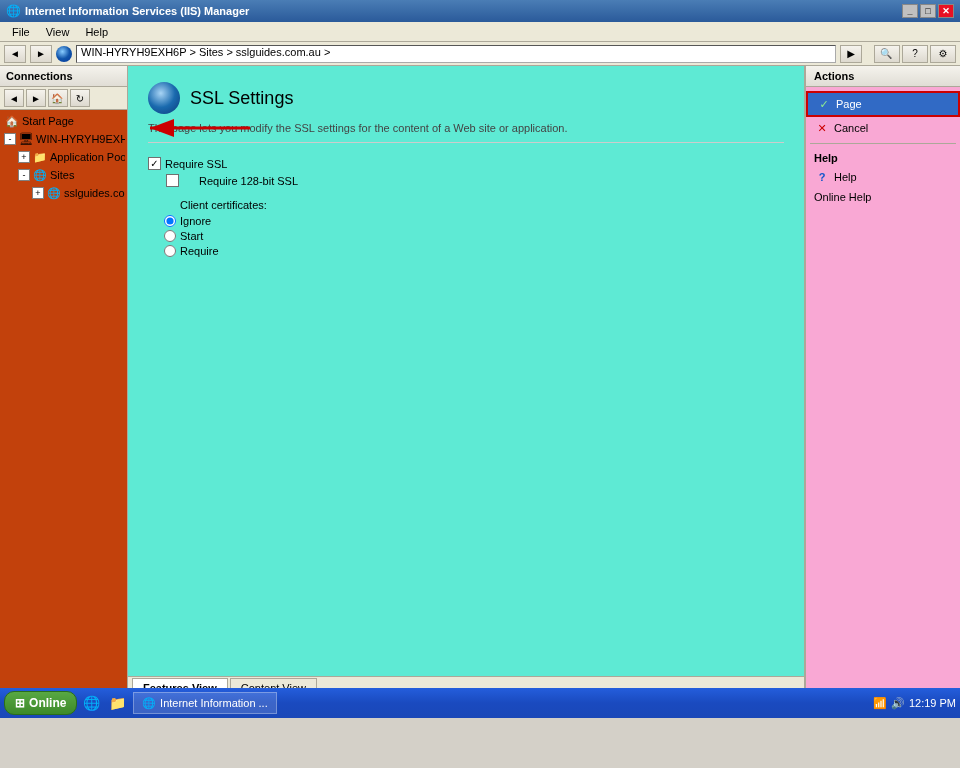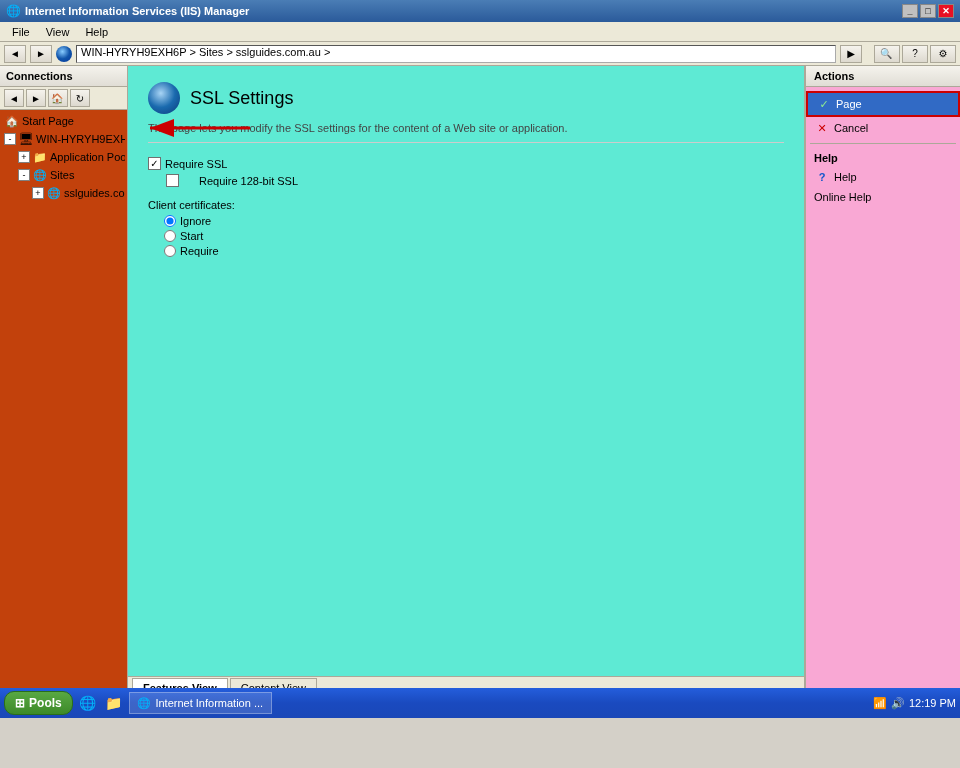--- a/index.html
+++ b/index.html
@@ -179,20 +179,21 @@
       display: flex;
       align-items: flex-end;
       gap: 20px;
       margin-left: 18px;
       margin-bottom: 12px;
     }
     .client-cert-label {
       font-size: 11px;
       color: #000;
       margin-bottom: 4px;
+      margin-left: 32px;
     }
     .radio-row {
       display: flex;
       align-items: center;
       gap: 4px;
       margin-left: 16px;
       margin-bottom: 3px;
     }
     .radio-row input[type="radio"] { width: 12px; height: 12px; }
     .checkbox-custom {
@@ -547,21 +548,21 @@
   <div id="status-bar">
     <span>Configuration: 'localhost' applicationHost.config , &lt;location path="sslguides.com.au"&gt;</span>
     <div id="status-right">
       <span>🖥</span>
     </div>
   </div>
 
   <div id="taskbar">
     <button id="start-btn">
       <span>⊞</span>
-      <span>Pools</span>
+      <span>Online</span>
     </button>
 
     <div style="width:22px;height:22px;display:flex;align-items:center;justify-content:center;cursor:pointer;">
       <span style="color:#4488ff;font-size:14px;">🌐</span>
     </div>
     <div style="width:22px;height:22px;display:flex;align-items:center;justify-content:center;cursor:pointer;">
       <span style="font-size:14px;">📁</span>
     </div>
 
     <div class="taskbar-btn">

